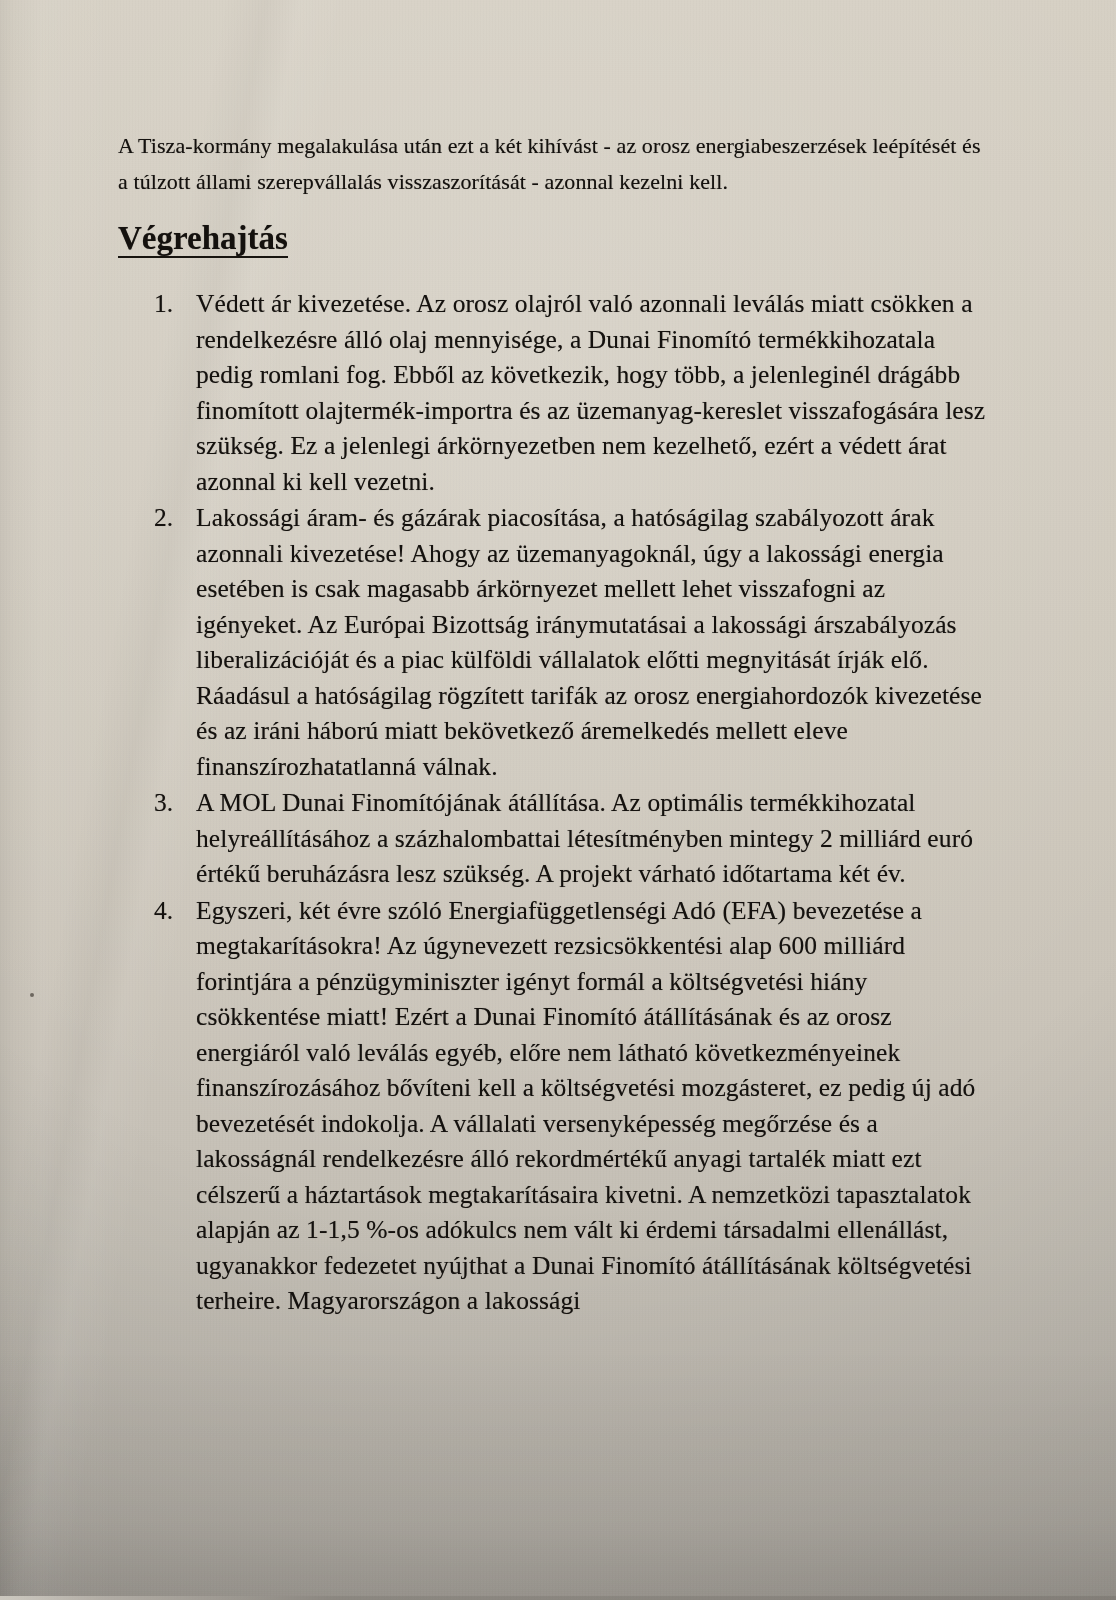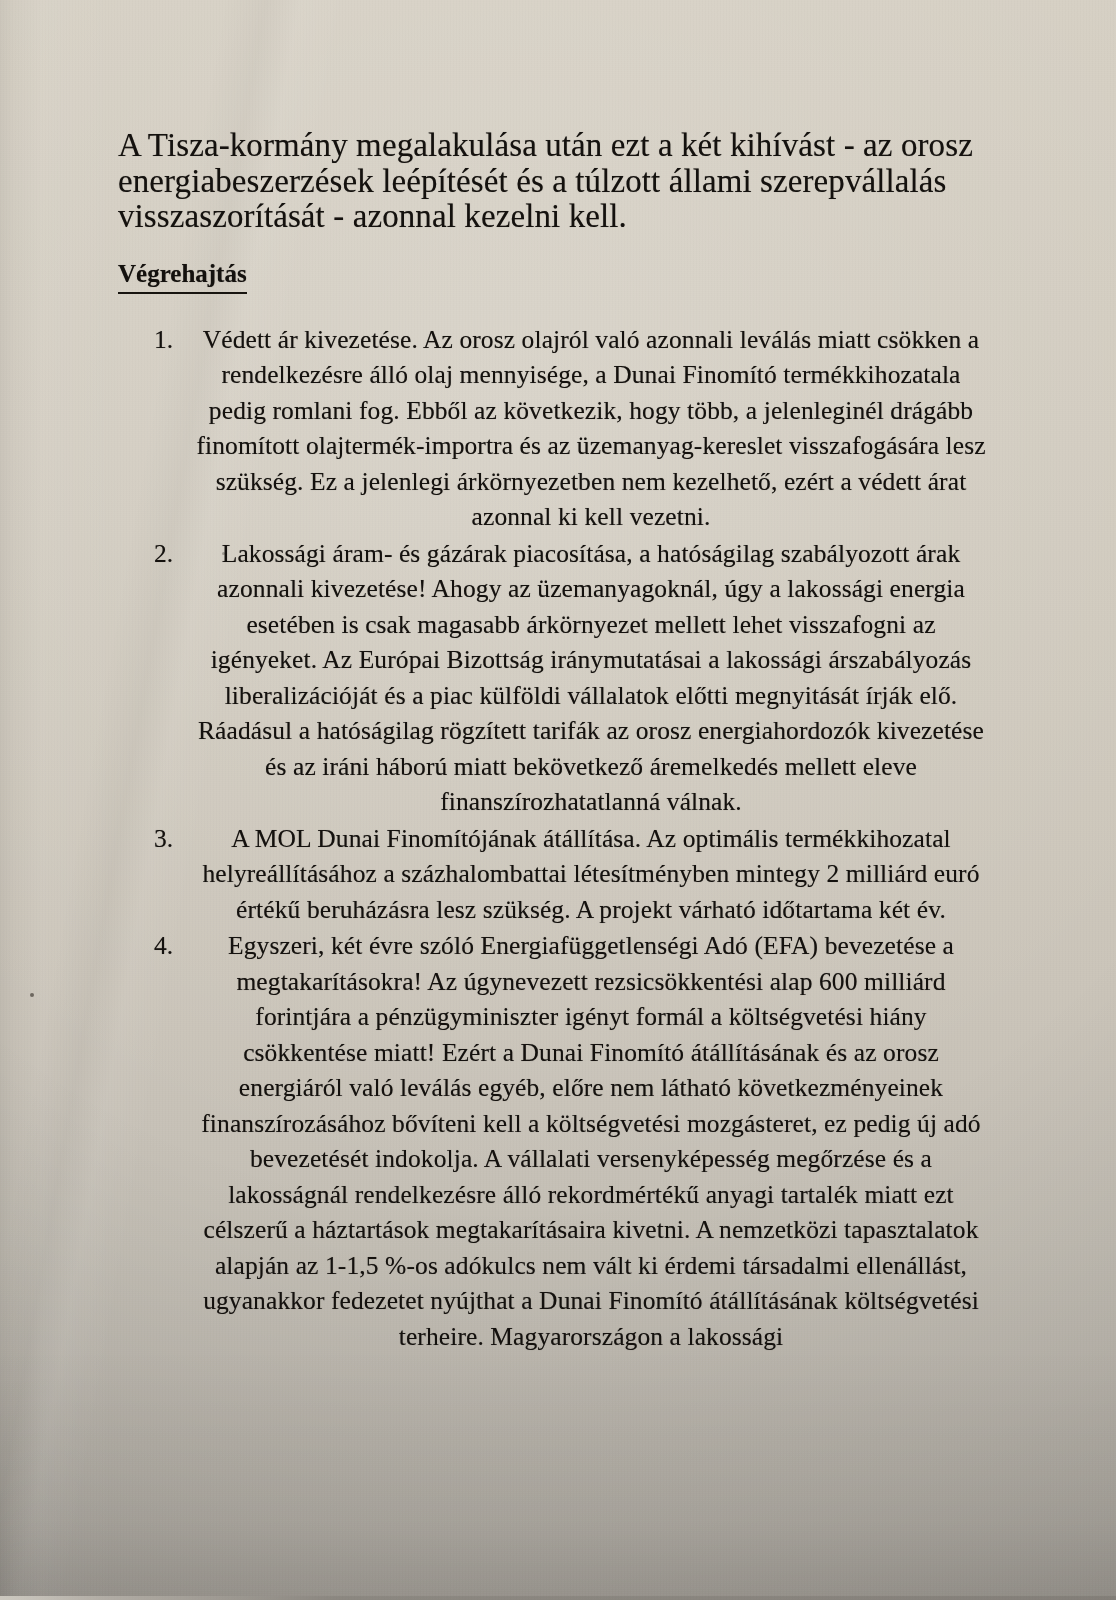--- a/index.html
+++ b/index.html
@@ -106,31 +106,31 @@
   
   #content {
     position: absolute;
     left: 118px;
     top: 128px;
     width: 868px;
     z-index: 4;
   }
 
   .para {
-    font-size: 33px;
+    font-size: 22px;
     line-height: 35.5px;
     letter-spacing: 0.1px;
     margin: 0 0 22px 0;
     text-align: left;
     
     text-shadow: 0 0 0.7px rgba(25,22,18,0.45);
   }
 
   .heading {
-    font-size: 25px;
+    font-size: 33px;
     line-height: 34px;
     font-weight: bold;
     margin: 0 0 26px 0;
     display: inline-block;
     border-bottom: 2.5px solid #17140f;
     padding-bottom: 1px;
     text-shadow: 0 0 0.7px rgba(25,22,18,0.5);
   }
   .heading-wrap { margin: 0 0 0 0; }
 
@@ -151,21 +151,20 @@
   ol.steps > li .num {
     position: absolute;
     left: 36px;
     top: 0;
     width: 30px;
     text-align: left;
     text-shadow: 0 0 0.7px rgba(25,22,18,0.45);
   }
   ol.steps > li .body {
     display: block;
-    text-align: center;
   }
 </style>
 </head>
 <body>
 
 <div id="page">
 
   <div class="lighting fibre"></div>
   <div class="lighting crease"></div>
   <div class="lighting left-fold"></div>

